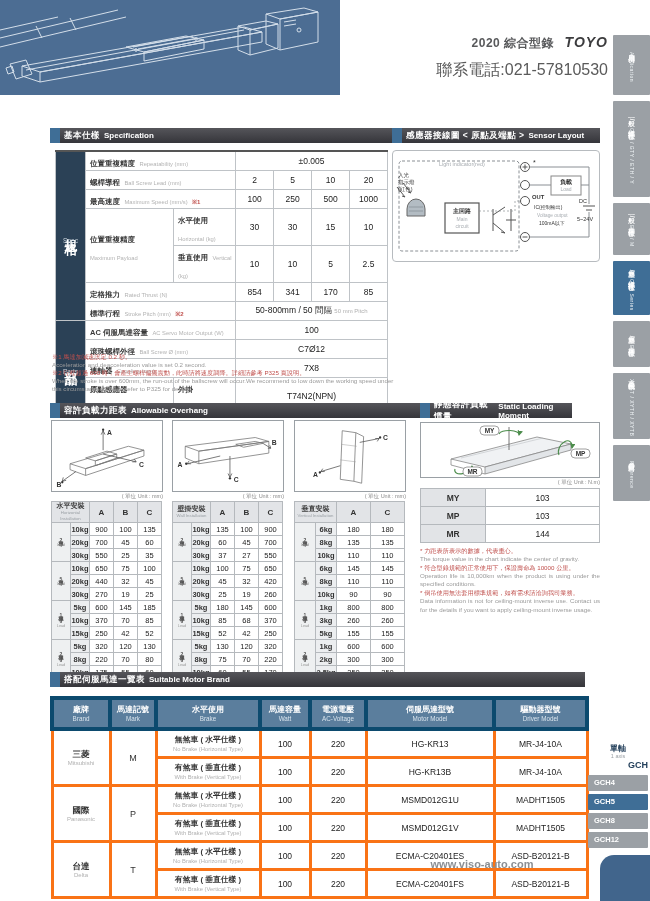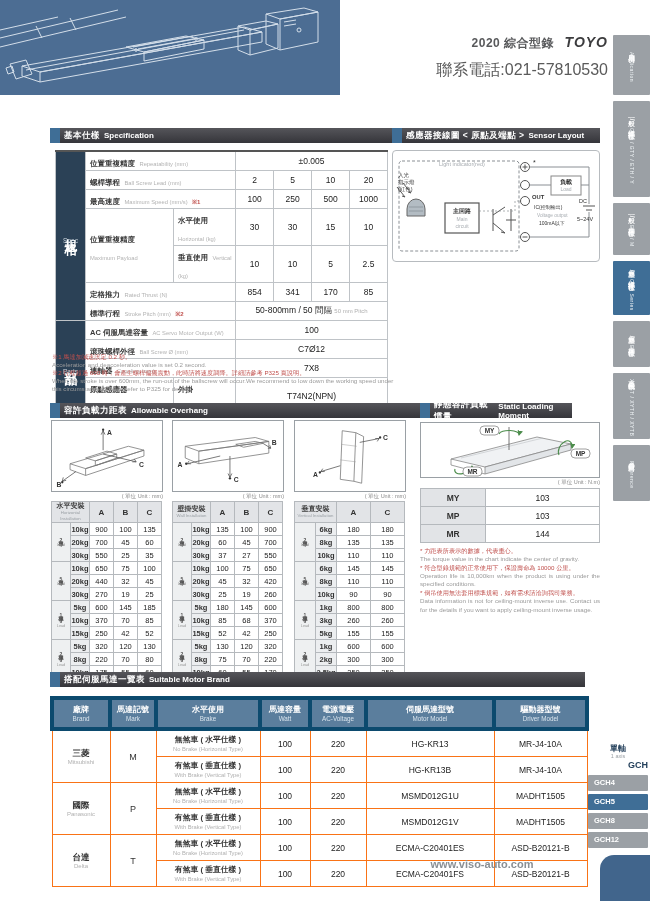--- a/index.html
+++ b/index.html
@@ -90,21 +90,21 @@
   .mnotes{margin-top:4px;line-height:1.35;text-align:justify;}
   .mnotes .nred{display:block;}
   .mnotes .ngray{display:block;}
 
   
   #motor-table{position:absolute;left:50px;top:696px;width:535px;border-collapse:collapse;
                border:1px solid #6f7478;table-layout:fixed;}
   #motor-table th{background:#5b7e9d;border:4px solid #0c4a6e;height:27px;padding:0;}
   #motor-table .hzh{font-size:8px;font-weight:bold;color:#fff;line-height:11px;}
   #motor-table .hen{font-size:6.3px;color:#d9e4ed;font-weight:normal;line-height:8px;}
-  #motor-table td{border:1px solid #f97316;height:25px;text-align:center;padding:0;}
+  #motor-table td{border:3px solid #f97316;height:25px;text-align:center;padding:0;}
   #motor-table tr.gstart td{border-top:1px solid #666;}
   #motor-table .bzh{font-size:8.5px;font-weight:bold;color:#333;line-height:10px;}
   #motor-table .ben{font-size:6px;color:#b0b0b0;line-height:8px;}
   #motor-table td.mark{font-size:9px;color:#333;}
   #motor-table .kzh{font-size:7.8px;font-weight:bold;color:#333;line-height:10px;}
   #motor-table .ken{font-size:5.8px;color:#b0b0b0;line-height:8px;}
   #motor-table td.num,#motor-table td.model{font-size:8.5px;color:#222;}
   #motor-table col.c1{width:58px;} #motor-table col.c2{width:46px;}
   #motor-table col.c3{width:104px;} #motor-table col.c4{width:50px;}
   #motor-table col.c5{width:56px;} #motor-table col.c6{width:128px;} #motor-table col.c7{width:93px;}

